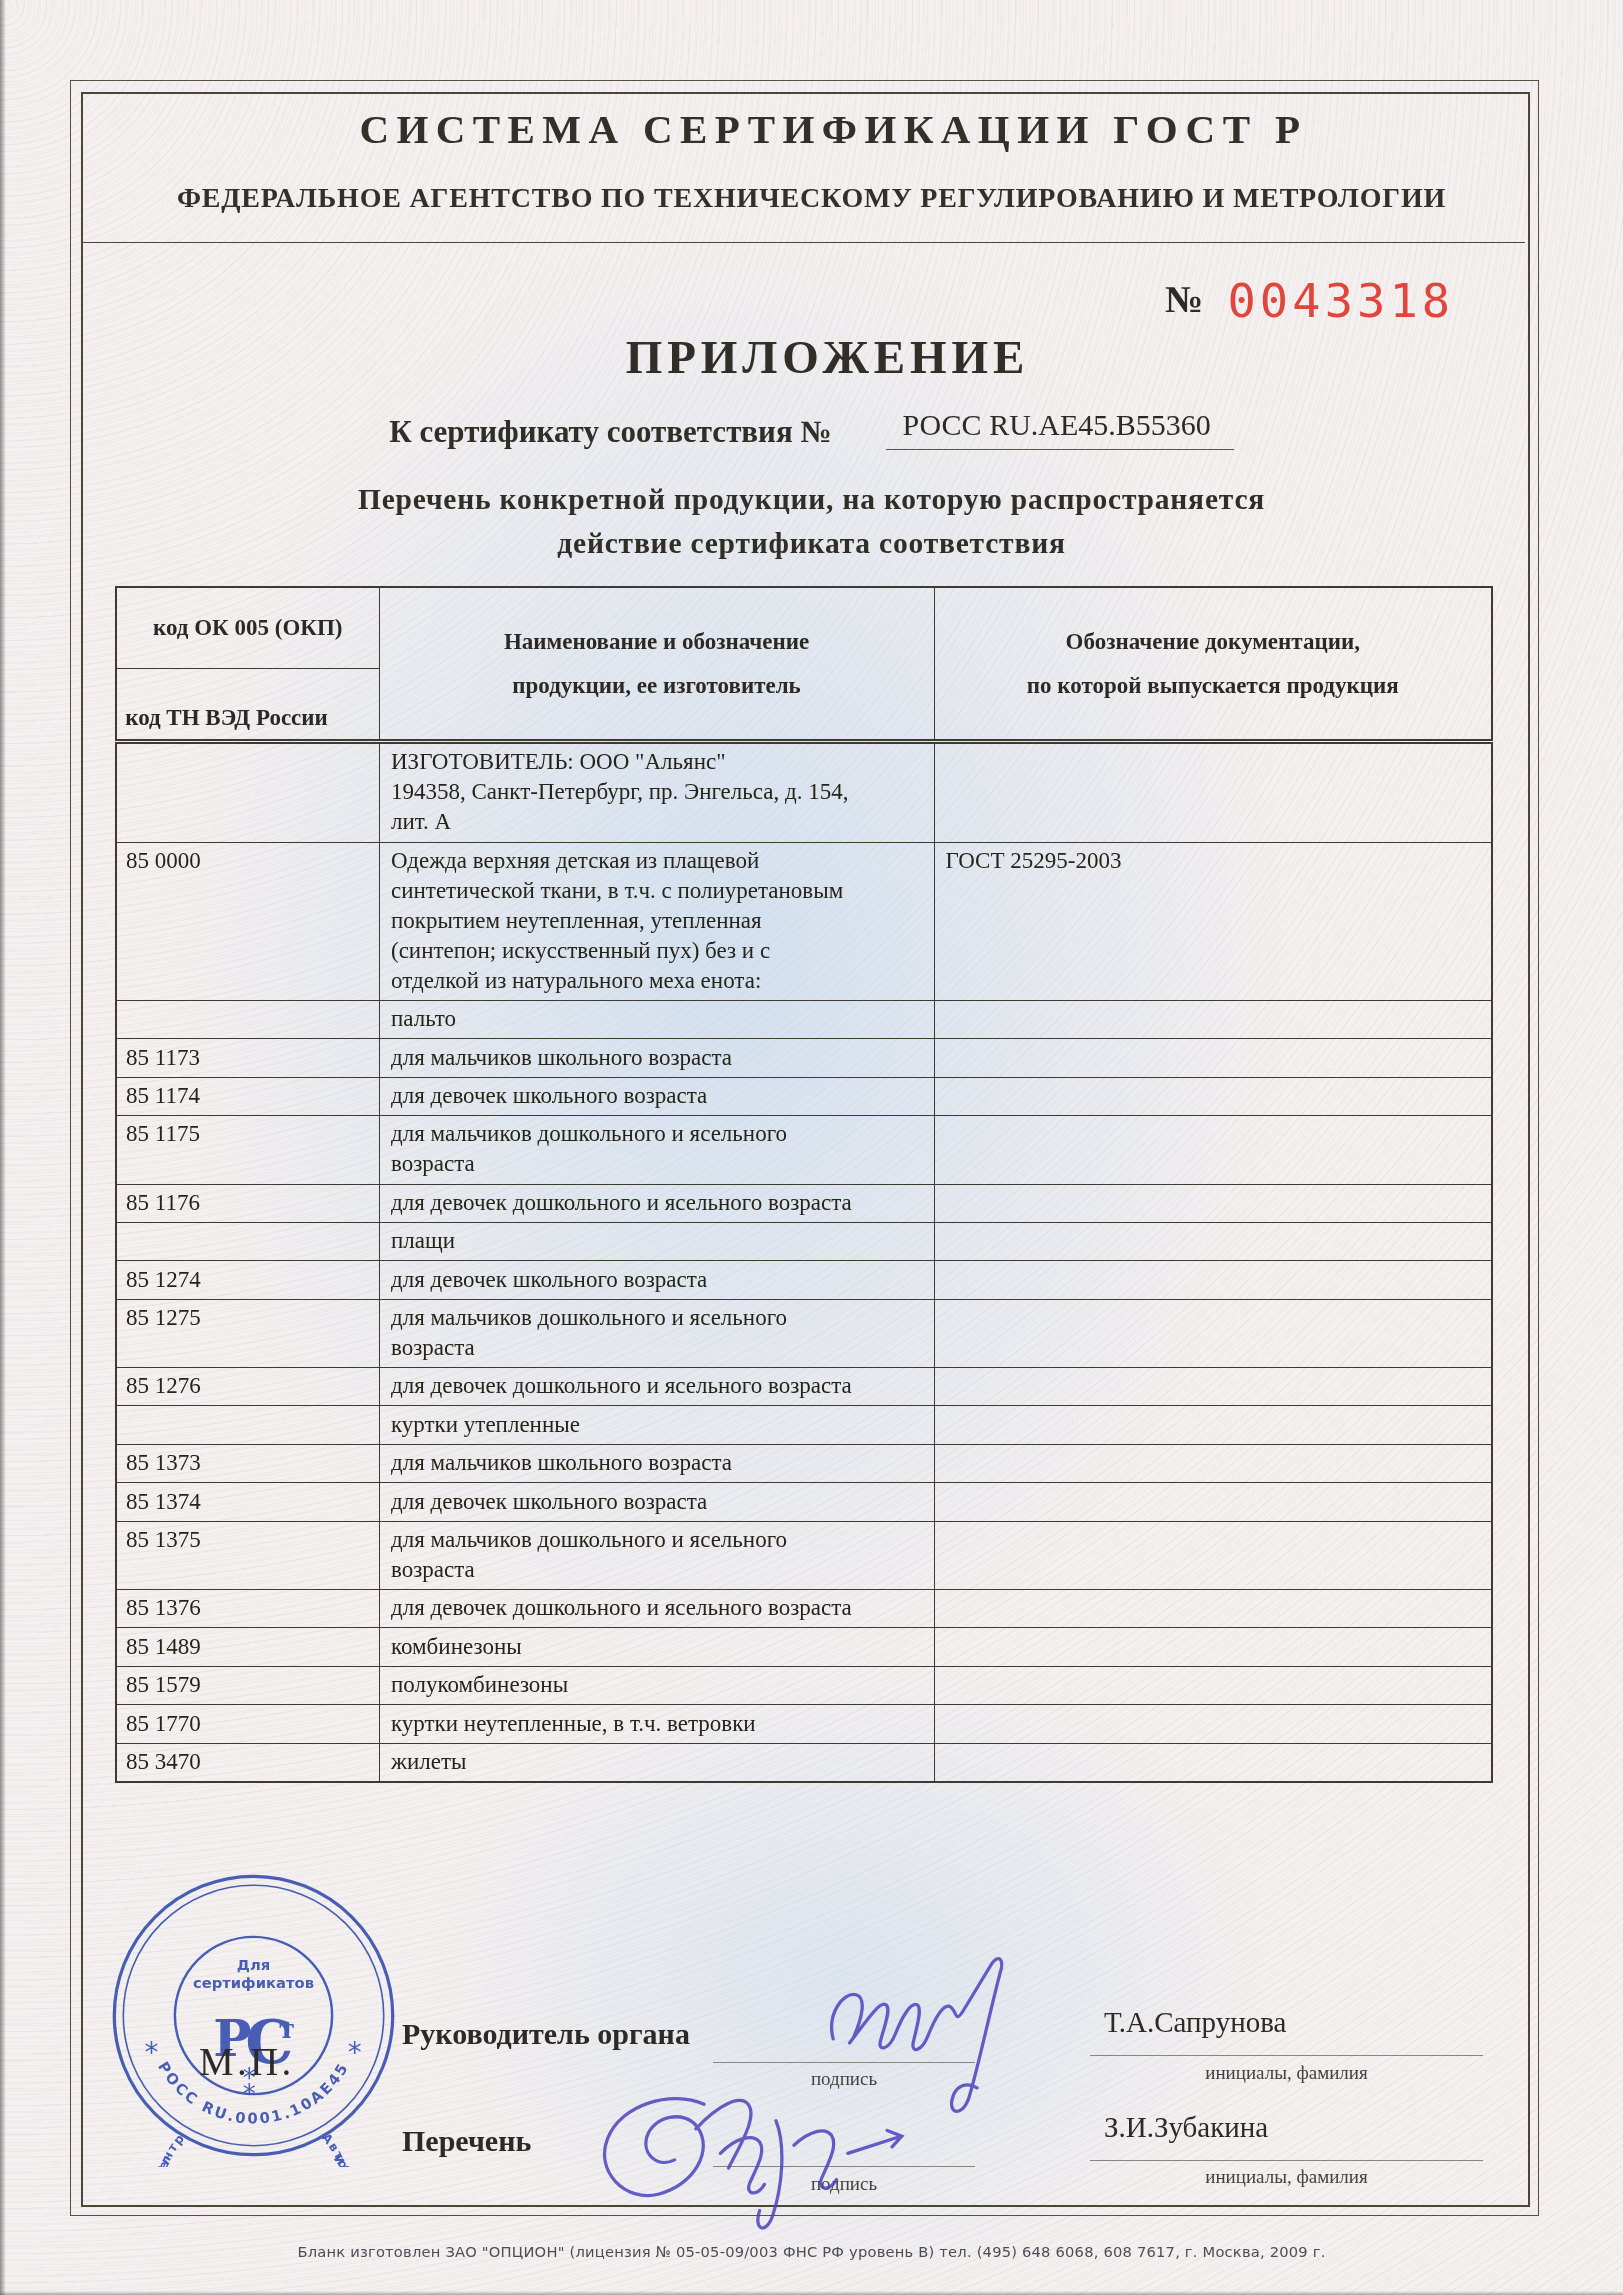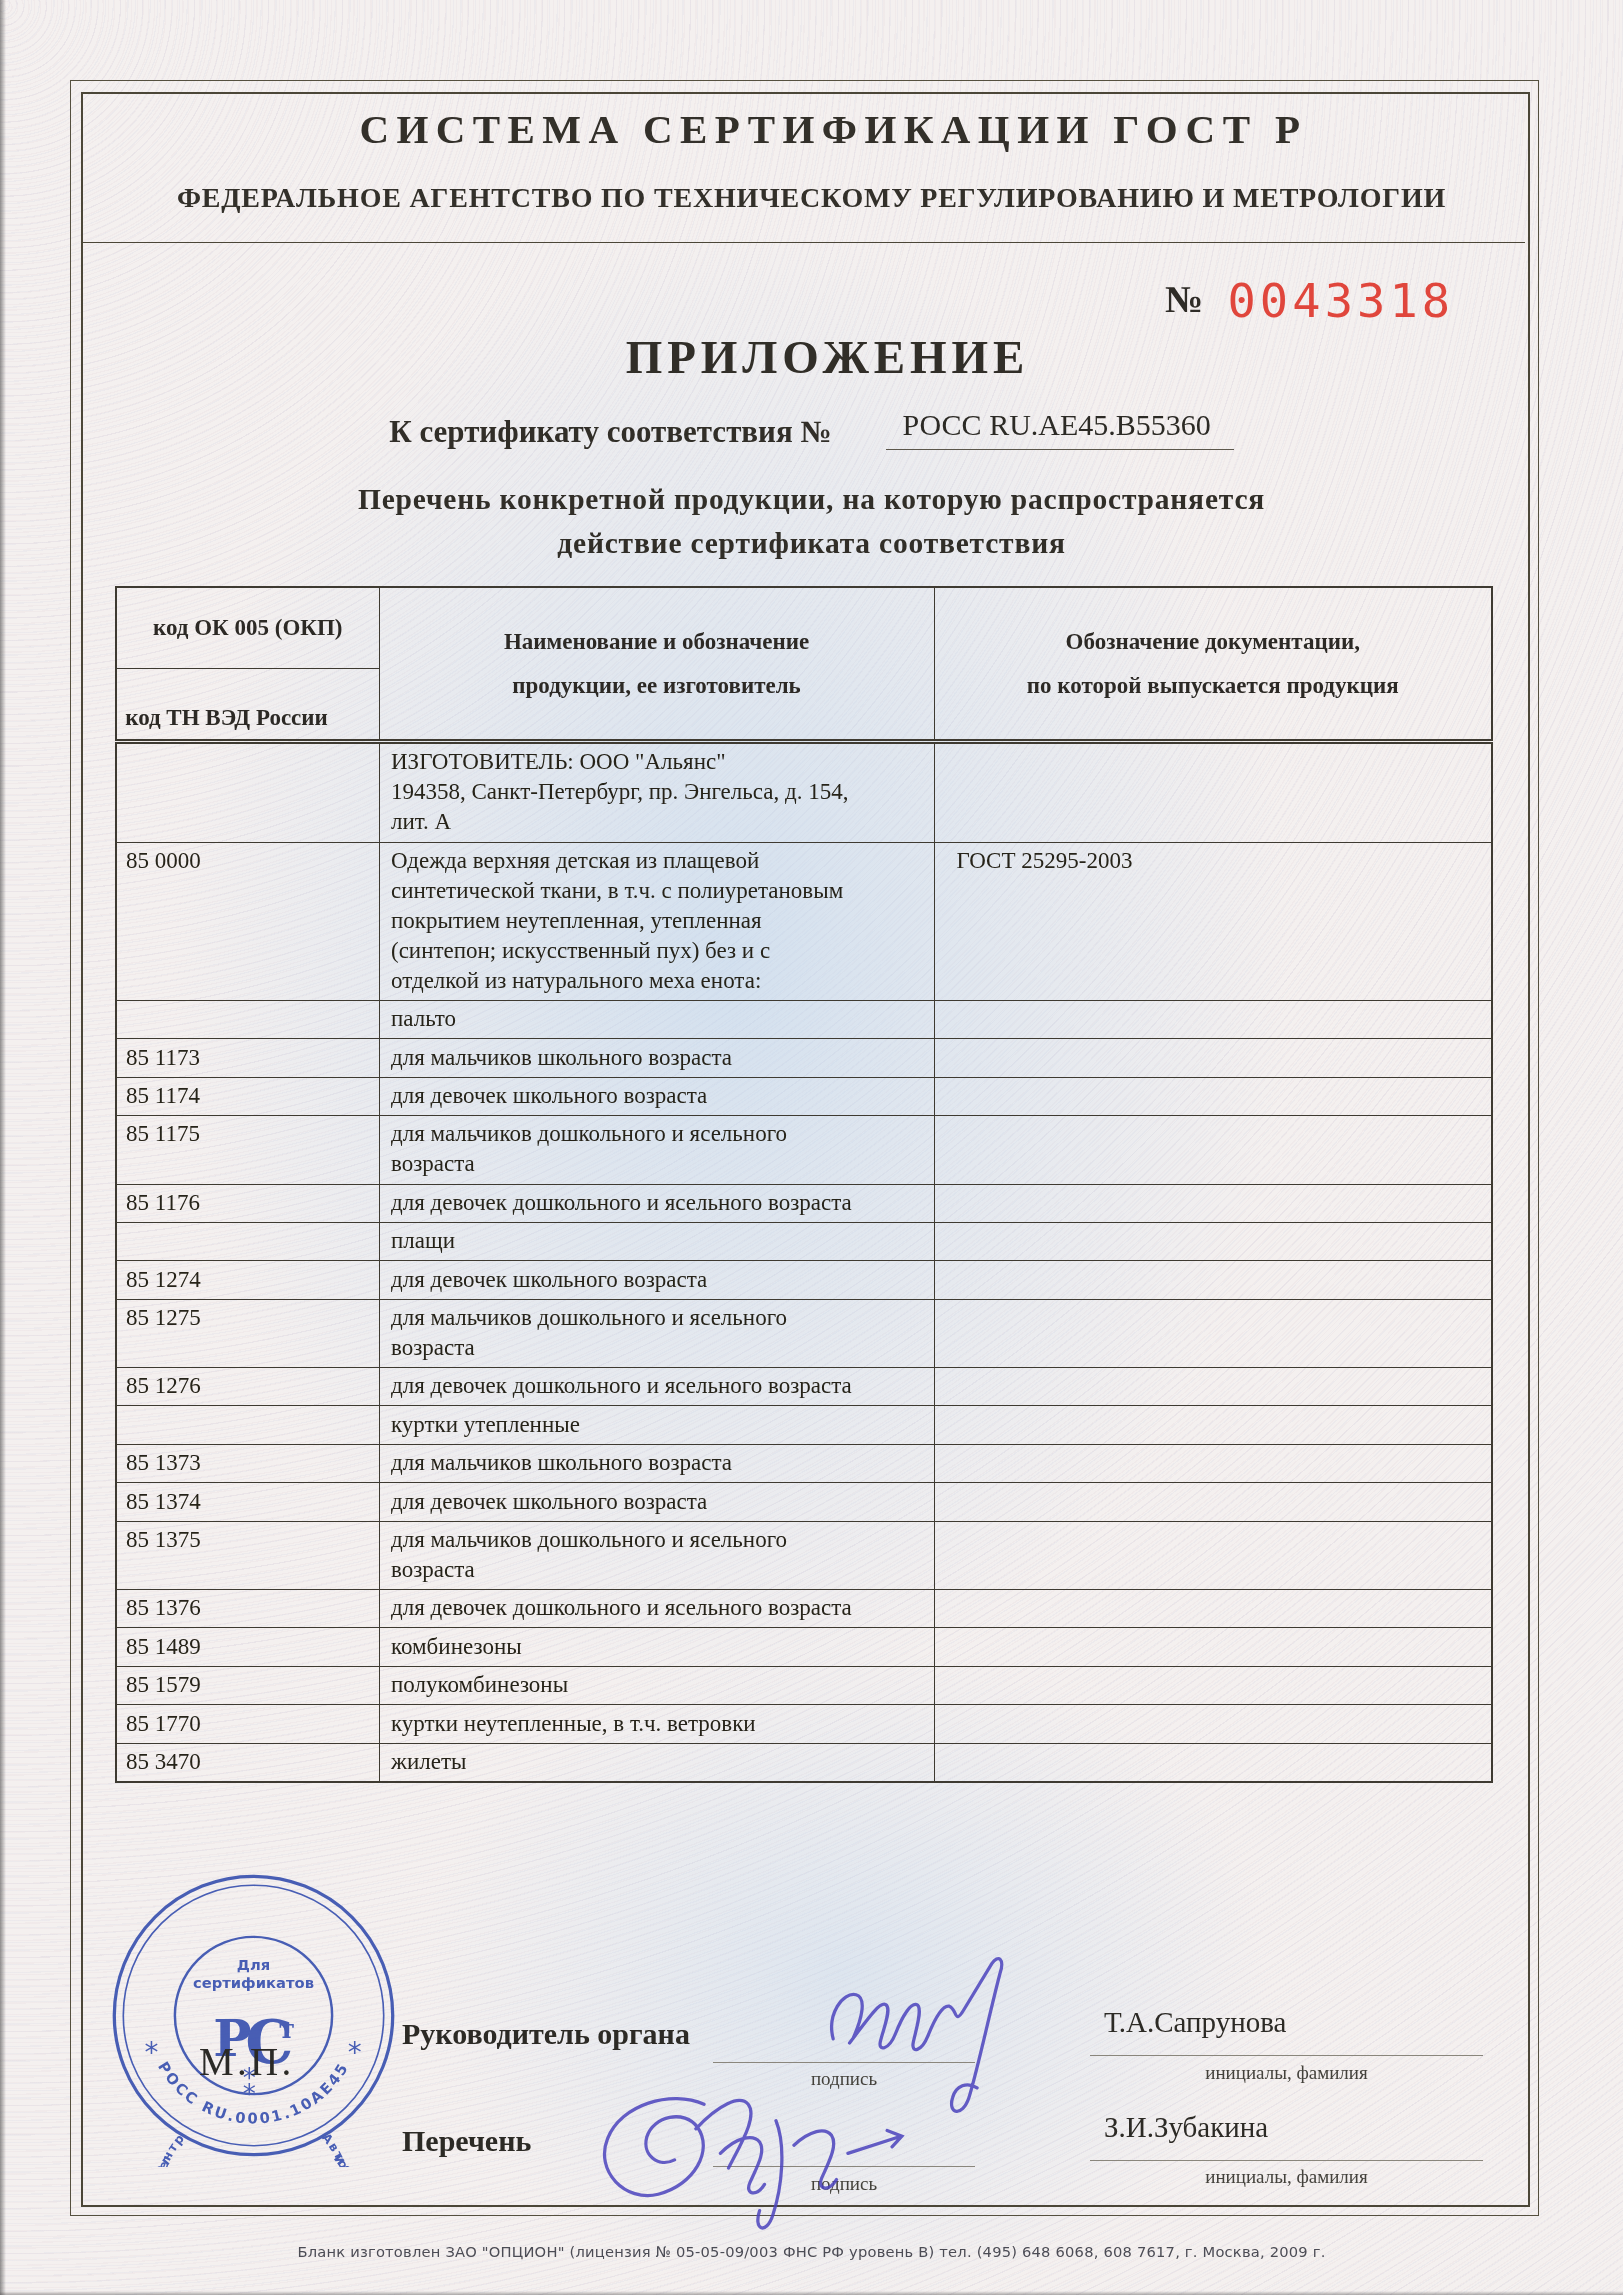--- a/index.html
+++ b/index.html
@@ -61,21 +61,21 @@
   .th-code{height:146px;}
   .th-code-top{height:80px;border-bottom:1.6px solid #3e3a31;
     display:flex;align-items:center;justify-content:center;}
   .th-code-bottom{height:62px;display:flex;align-items:flex-end;
     justify-content:flex-start;padding:0 3.3px 8.2px 8.2px;}
   .th-text{white-space:pre-line;text-align:center;line-height:44px;font-weight:bold;}
   .cert-table td{font-size:23px;line-height:30px;vertical-align:top;
     padding:3.3px 8.2px 4.1px 9.8px;color:#262319;}
   td.col-code{white-space:nowrap;padding-left:9px;margin-top:36px;}
   td.col-name{white-space:pre-line;padding-left:11.5px;}
-  td.col-doc{white-space:pre-line;padding-left:22px;}
+  td.col-doc{white-space:pre-line;padding-left:11px;}
 
   .stamp-wrap{position:absolute;left:102px;top:1864px;width:303px;height:303px;opacity:.92;}
   .mp-mark{position:absolute;left:199px;top:2039px;font-size:39px;color:#2b2a26;
     letter-spacing:3.3px;z-index:3;}
 
   .sig-label{position:absolute;font-size:30px;font-weight:bold;color:#2c2a25;white-space:nowrap;}
   .lbl-head{left:402px;top:2017px;}
   .lbl-expert{left:402px;top:2124px;}
   .rule-line{position:absolute;height:0;border-top:1.6px solid #8a867c;}
   .sig-line-1{left:713px;top:2062px;width:262px;}

